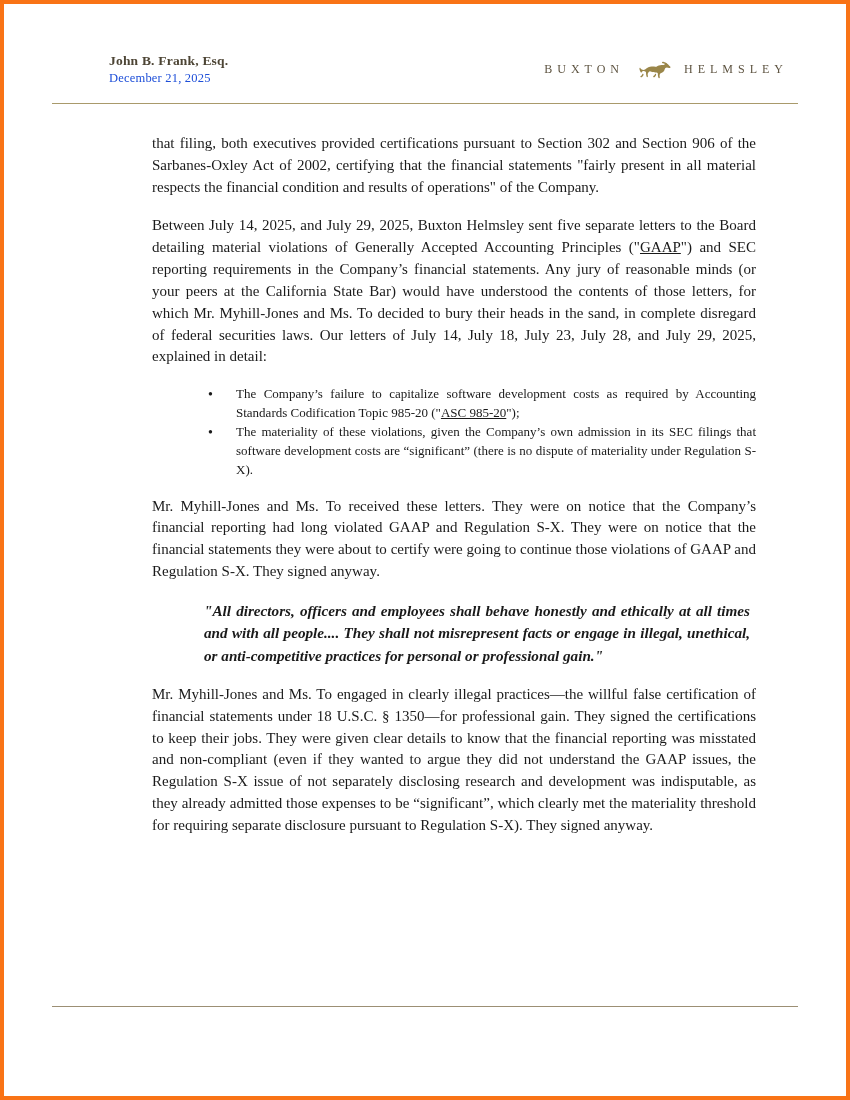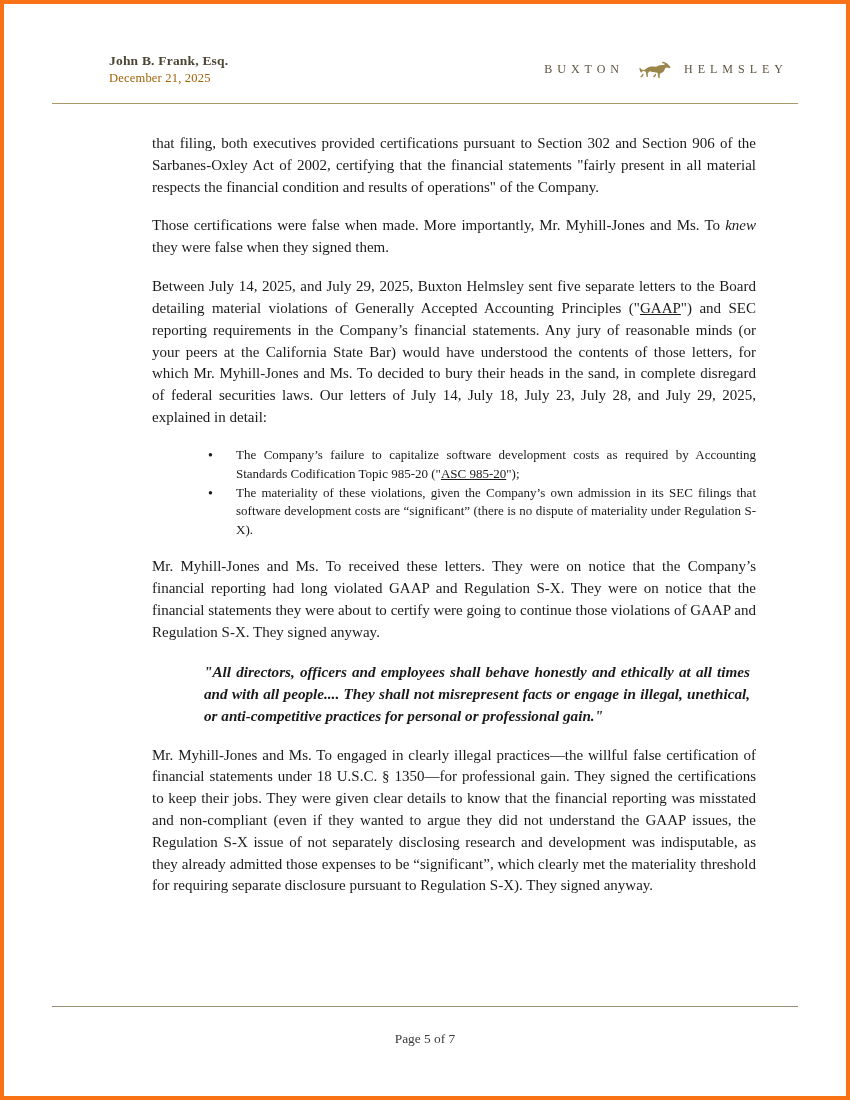--- a/index.html
+++ b/index.html
@@ -37,21 +37,21 @@
     font-family: "Liberation Serif", "DejaVu Serif", serif;
     font-weight: bold;
     font-size: 13.5px;
     color: #4d4535;
     letter-spacing: 0.2px;
     white-space: nowrap;
   }
   .lh-date {
     font-family: "Liberation Serif", "DejaVu Serif", serif;
     font-size: 12.5px;
-    color: #a16207;
+    color: #1d4ed8;
     letter-spacing: 0.2px;
     white-space: nowrap;
   }
   .lh-right {
     position: absolute;
     right: 10px;
     top: 6px;
     display: flex;
     align-items: center;
     gap: 13px;
@@ -168,37 +168,33 @@
       <span class="brand-word">HELMSLEY</span>
     </div>
   </div>
 
   <div class="rule top"></div>
 
   <div class="body-area">
 
     <p class="para"><span>that filing, both executives provided certifications pursuant to Section 302 and Section 906 of the Sarbanes-Oxley Act of 2002, certifying that the financial statements "fairly present in all material respects the financial condition and results of operations" of the Company.</span></p>
 
-    <p class="para"><span>Those certifications were false when made.  More importantly, Mr. Myhill-Jones and Ms. To </span><span class="it">knew</span><span> they were false when they signed them.</span></p>
 
     <p class="para"><span>Between July 14, 2025, and July 29, 2025, Buxton Helmsley sent five separate letters to the Board detailing material violations of Generally Accepted Accounting Principles ("</span><span class="u">GAAP</span><span>") and SEC reporting requirements in the Company’s financial statements.  Any jury of reasonable minds (or your peers at the California State Bar) would have understood the contents of those letters, for which Mr. Myhill-Jones and Ms. To decided to bury their heads in the sand, in complete disregard of federal securities laws.  Our letters of July 14, July 18, July 23, July 28, and July 29, 2025, explained in detail:</span></p>
 
     <ul class="bullets">
       <li><span>The Company’s failure to capitalize software development costs as required by Accounting Standards Codification Topic 985-20 ("</span><span class="u">ASC 985-20</span><span>");</span></li>
       <li><span>The materiality of these violations, given the Company’s own admission in its SEC filings that software development costs are “significant” (there is no dispute of materiality under Regulation S-X).</span><span class="u"></span><span></span></li>
     </ul>
 
     <p class="para"><span>Mr. Myhill-Jones and Ms. To received these letters. They were on notice that the Company’s financial reporting had long violated GAAP and Regulation S-X. They were on notice that the financial statements they were about to certify were going to continue those violations of GAAP and Regulation S-X.  They signed anyway.</span></p>
 
 
     <blockquote class="quote"><span>"All directors, officers and employees shall behave honestly and ethically at all times and with all people.... They shall not misrepresent facts or engage in illegal, unethical, or anti-competitive practices for personal or professional gain."</span></blockquote>
 
     <p class="para last"><span>Mr. Myhill-Jones and Ms. To engaged in clearly illegal practices—the willful false certification of financial statements under 18 U.S.C. § 1350—for professional gain.  They signed the certifications to keep their jobs.  They were given clear details to know that the financial reporting was misstated and non-compliant (even if they wanted to argue they did not understand the GAAP issues, the Regulation S-X issue of not separately disclosing research and development was indisputable, as they already admitted those expenses to be “significant”, which clearly met the materiality threshold for requiring separate disclosure pursuant to Regulation S-X).  They signed anyway.</span></p>
 
   </div>
 
   <div class="rule bottom"></div>
 
-  <div class="footer">
-    <span>Page 5 of 7</span>
-  </div>
 
 </div>
 
 </body></html>

